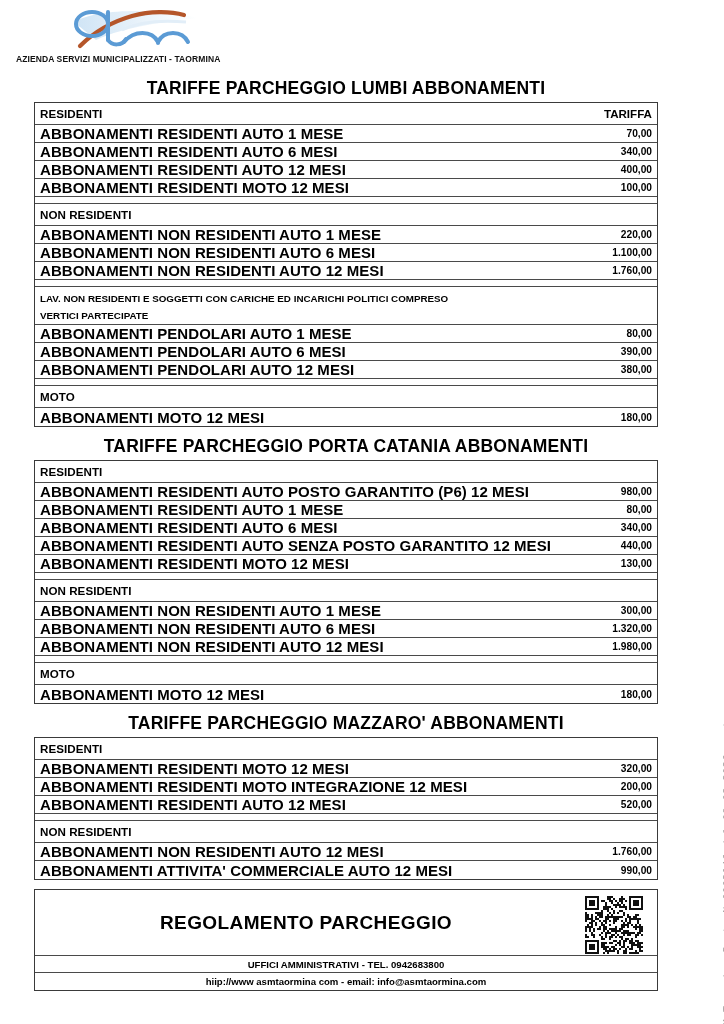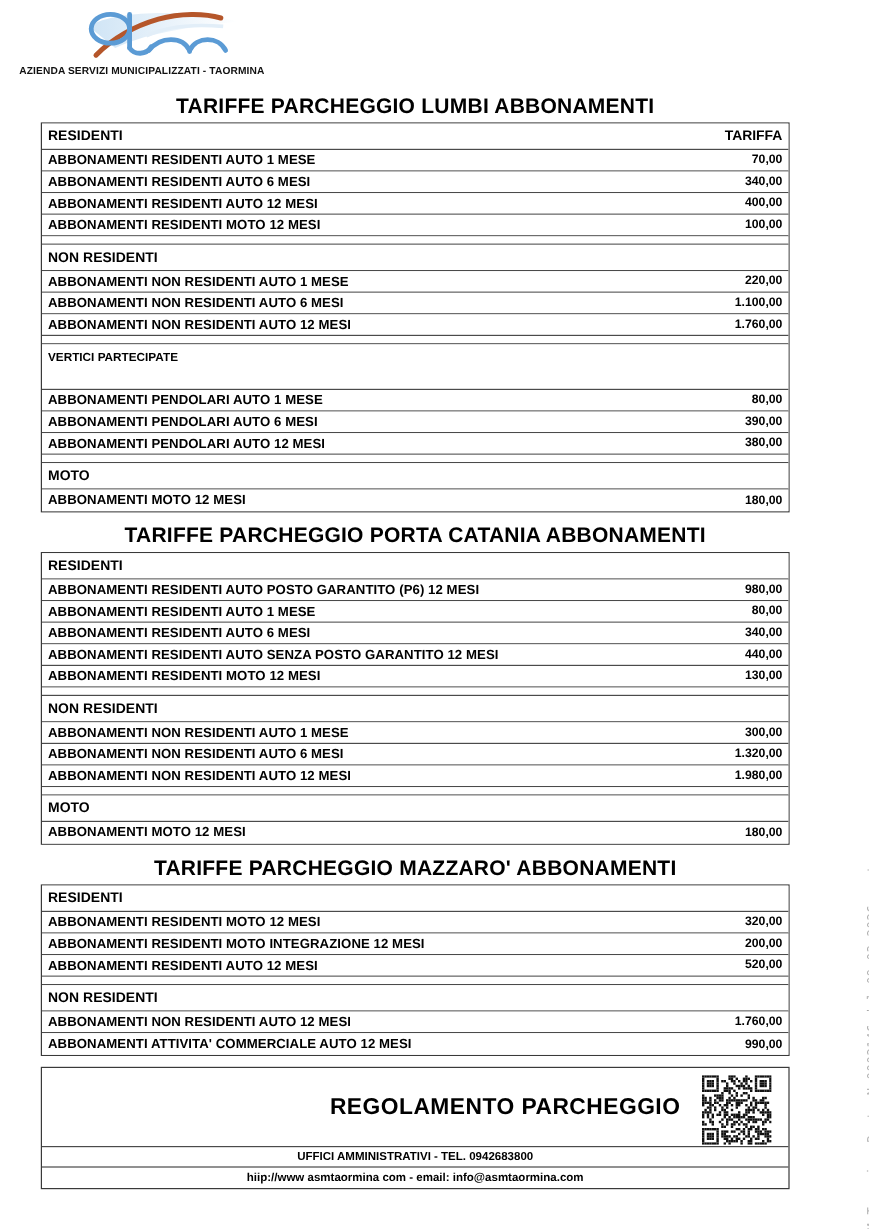--- a/index.html
+++ b/index.html
@@ -53,21 +53,21 @@
   .row {
     display: flex;
     align-items: center;
     border-bottom: 1.2px solid #4a4a4a;
     height: 18px;
     background: #fff;
   }
   .row:last-child { border-bottom: none; }
   .row .label {
     flex: 1 1 auto;
-    font-size: 11px;
+    font-size: 15px;
     font-weight: bold;
     color: #000;
     padding-left: 5px;
     letter-spacing: 0.05px;
     white-space: nowrap;
     overflow: hidden;
   }
   .row .value {
     flex: 0 0 auto;
     font-size: 10.2px;
@@ -105,21 +105,21 @@
   }
   #regolamento-row {
     height: 66px;
     display: flex;
     align-items: center;
     border-bottom: 1.2px solid #4a4a4a;
     position: relative;
   }
   #regolamento-text {
     flex: 1 1 auto;
-    text-align: right;
+    text-align: center;
     font-size: 19px;
     font-weight: bold;
     letter-spacing: 0.4px;
     color: #000;
     padding-left: 10px;
     padding-right: 90px;
   }
   #qr-code {
     position: absolute;
     right: 14px;
@@ -216,20 +216,21 @@
         <div class="row">
           <div class="label">ABBONAMENTI NON RESIDENTI AUTO 6 MESI</div>
           <div class="value">1.100,00</div>
         </div>
         <div class="row">
           <div class="label">ABBONAMENTI NON RESIDENTI AUTO 12 MESI</div>
           <div class="value">1.760,00</div>
         </div>
         <div class="row spacer"></div>
         <div class="row bighead">
+          <div class="line">LAV. NON RESIDENTI E SOGGETTI CON CARICHE ED INCARICHI POLITICI COMPRESO</div>
           <div class="line">VERTICI PARTECIPATE</div>
         </div>
         <div class="row">
           <div class="label">ABBONAMENTI PENDOLARI  AUTO 1 MESE</div>
           <div class="value">80,00</div>
         </div>
         <div class="row">
           <div class="label">ABBONAMENTI PENDOLARI  AUTO 6 MESI</div>
           <div class="value">390,00</div>
         </div>

